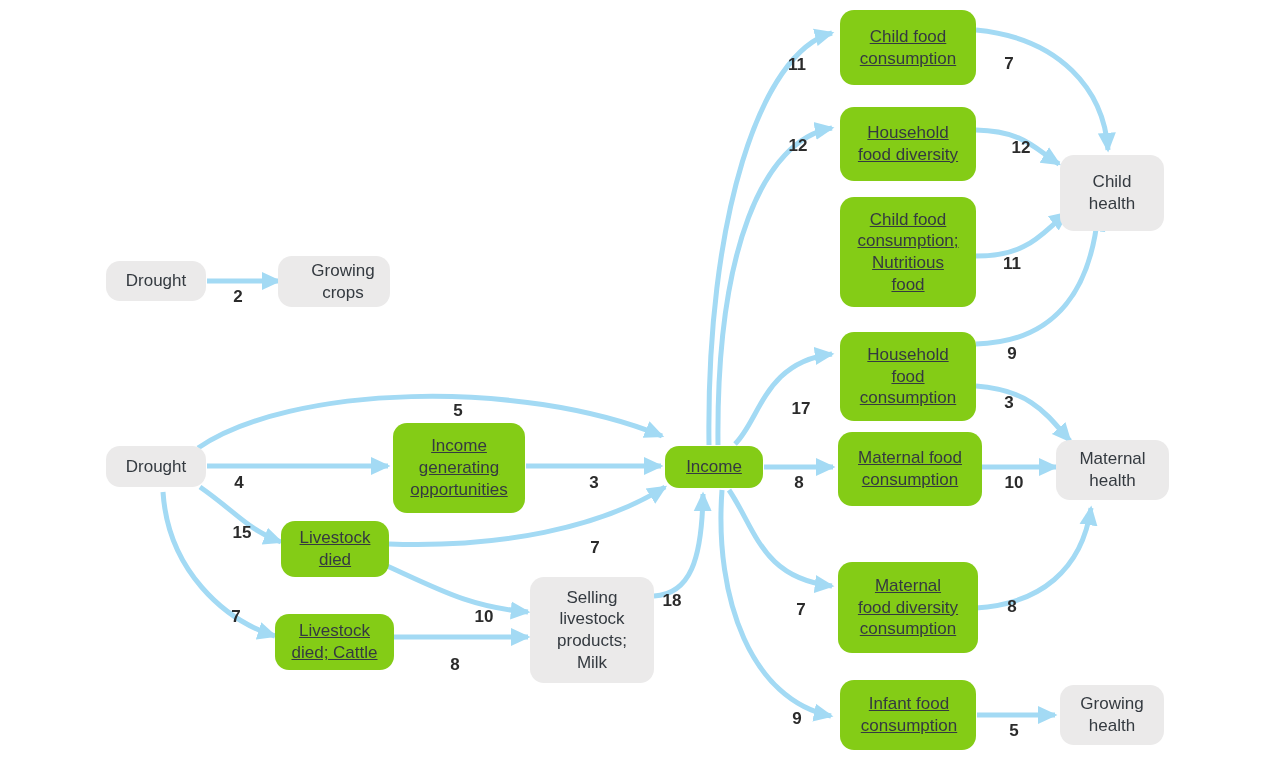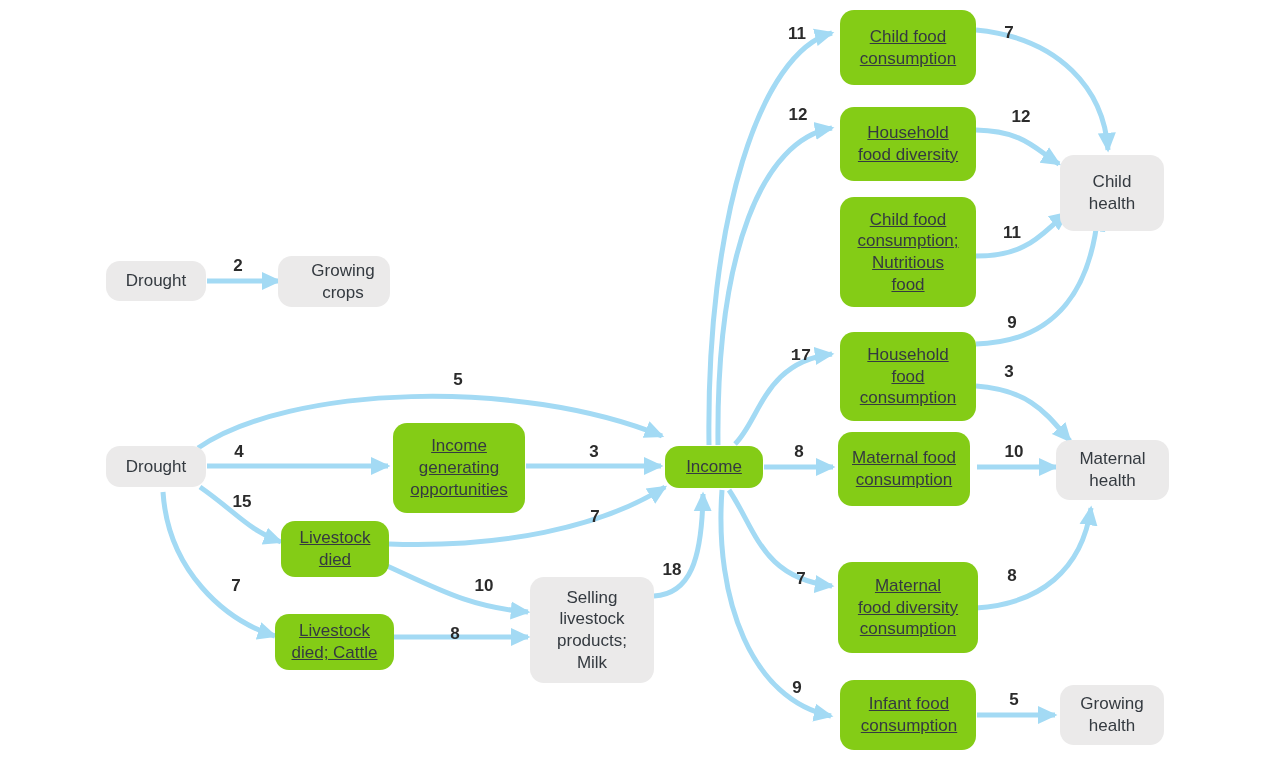--- a/index.html
+++ b/index.html
@@ -31,20 +31,21 @@
   .node.grey{background:#ebeaea;}
 
   .elabel{
     position:absolute;
     font-size:17px;
     font-weight:bold;
     color:#2b2b2b;
     z-index:4;
     white-space:nowrap;
     transform:translate(-50%,-50%);
+    margin-top:31px;
   }
 </style>
 </head>
 <body>
 
 <div id="canvas">
 
   <svg id="edges" viewBox="0 0 1271 768">
     <defs>
       <marker id="ah" viewBox="0 0 10 10" refX="8.4" refY="5" markerWidth="4.1" markerHeight="4.1" orient="auto-start-reverse">
@@ -135,21 +136,21 @@
 
   <div class="node blue" style="left:840px;top:197px;width:136px;height:110px;">Child food
 consumption;
 Nutritious
 food</div>
 
   <div class="node blue" style="left:840px;top:332px;width:136px;height:89px;">Household
 food
 consumption</div>
 
-  <div class="node blue" style="left:838px;top:432px;width:132px;height:74px;">Maternal food
+  <div class="node blue" style="left:838px;top:432px;width:144px;height:74px;">Maternal food
 consumption</div>
 
   <div class="node blue" style="left:838px;top:562px;width:140px;height:91px;">Maternal
 food diversity
 consumption</div>
 
   <div class="node blue" style="left:840px;top:680px;width:136px;height:70px;padding-left:12px;">Infant food
 consumption</div>
 
   <div class="node grey" style="left:1060px;top:155px;width:104px;height:76px;">Child
@@ -178,21 +179,21 @@
   <div class="elabel" style="left:484px;top:586px;">10</div>
 
   <div class="elabel" style="left:455px;top:634px;">8</div>
 
   <div class="elabel" style="left:672px;top:570px;">18</div>
 
   <div class="elabel" style="left:797px;top:34px;">11</div>
 
   <div class="elabel" style="left:798px;top:115px;">12</div>
 
-  <div class="elabel" style="left:801px;top:355px;font-family:Liberation Mono, monospace;">17</div>
+  <div class="elabel" style="left:801px;top:378px;">17</div>
 
   <div class="elabel" style="left:799px;top:452px;">8</div>
 
   <div class="elabel" style="left:801px;top:579px;">7</div>
 
   <div class="elabel" style="left:797px;top:688px;">9</div>
 
   <div class="elabel" style="left:1009px;top:33px;">7</div>
 
   <div class="elabel" style="left:1021px;top:117px;">12</div>

